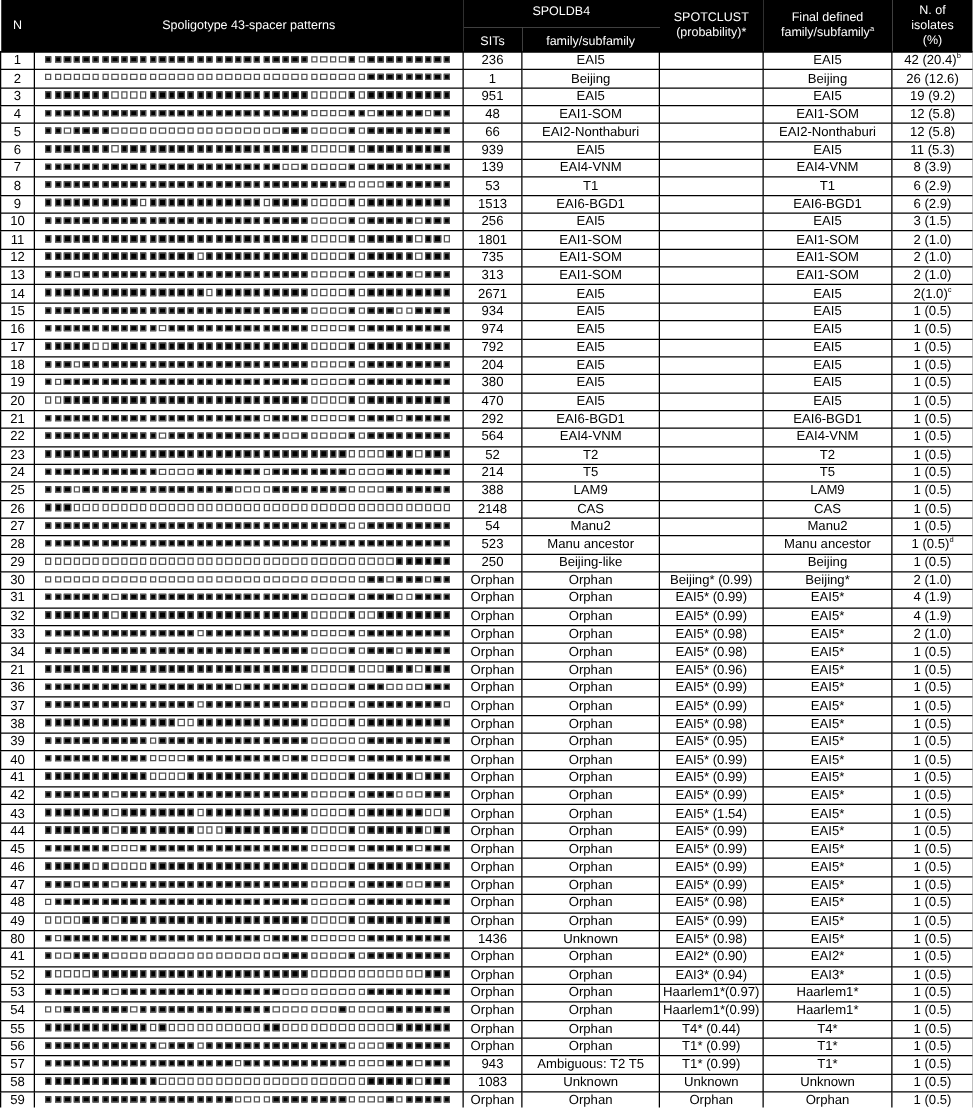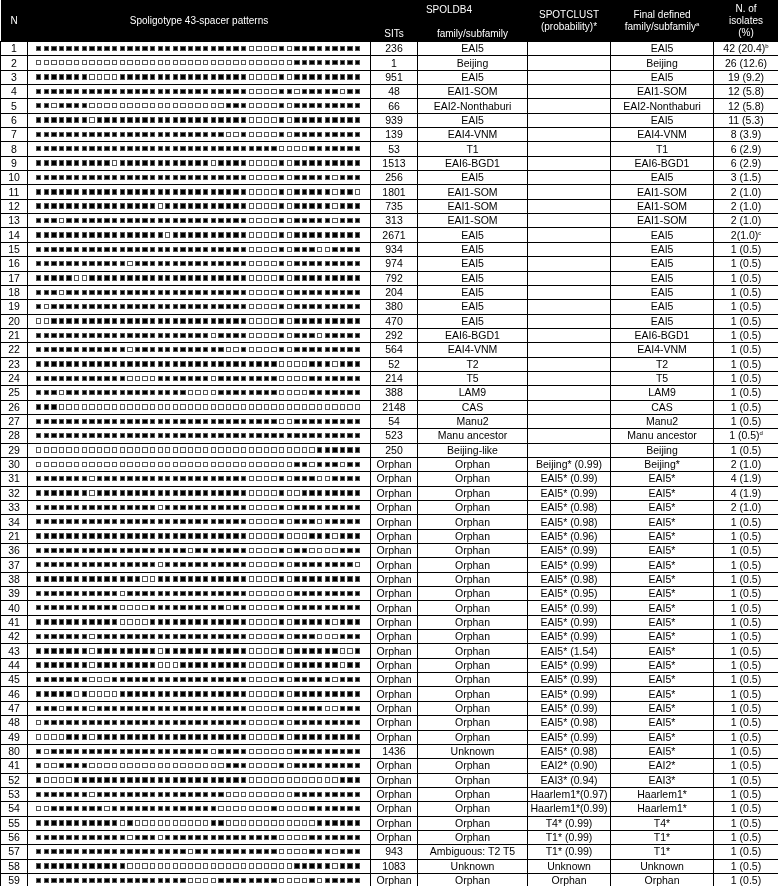--- a/index.html
+++ b/index.html
@@ -527,21 +527,21 @@
         <td>Orphan</td>
         <td>Haarlem1*(0.99)</td>
         <td>Haarlem1*</td>
         <td><span>1 (0.5)</span><sup></sup></td>
       </tr>
       <tr>
         <td>55</td>
         <td class="pat"><span class="sq on"></span><span class="sq on"></span><span class="sq on"></span><span class="sq on"></span><span class="sq on"></span><span class="sq on"></span><span class="sq on"></span><span class="sq on"></span><span class="sq on"></span><span class="sq on"></span><span class="sq on"></span><span class="sq off"></span><span class="sq on"></span><span class="sq off"></span><span class="sq off"></span><span class="sq off"></span><span class="sq off"></span><span class="sq off"></span><span class="sq off"></span><span class="sq off"></span><span class="sq off"></span><span class="sq off"></span><span class="sq off"></span><span class="sq on"></span><span class="sq on"></span><span class="sq off"></span><span class="sq off"></span><span class="sq off"></span><span class="sq off"></span><span class="sq off"></span><span class="sq off"></span><span class="sq off"></span><span class="sq off"></span><span class="sq off"></span><span class="sq off"></span><span class="sq off"></span><span class="sq off"></span><span class="sq on"></span><span class="sq on"></span><span class="sq on"></span><span class="sq on"></span><span class="sq on"></span><span class="sq on"></span></td>
         <td>Orphan</td>
         <td>Orphan</td>
-        <td>T4* (0.99)</td>
+        <td>T4* (0.44)</td>
         <td>T4*</td>
         <td><span>1 (0.5)</span><sup></sup></td>
       </tr>
       <tr>
         <td>56</td>
         <td class="pat"><span class="sq on"></span><span class="sq on"></span><span class="sq on"></span><span class="sq on"></span><span class="sq on"></span><span class="sq on"></span><span class="sq on"></span><span class="sq on"></span><span class="sq on"></span><span class="sq on"></span><span class="sq on"></span><span class="sq on"></span><span class="sq off"></span><span class="sq on"></span><span class="sq on"></span><span class="sq on"></span><span class="sq off"></span><span class="sq on"></span><span class="sq on"></span><span class="sq on"></span><span class="sq on"></span><span class="sq on"></span><span class="sq on"></span><span class="sq on"></span><span class="sq on"></span><span class="sq on"></span><span class="sq on"></span><span class="sq on"></span><span class="sq on"></span><span class="sq on"></span><span class="sq on"></span><span class="sq on"></span><span class="sq off"></span><span class="sq off"></span><span class="sq off"></span><span class="sq off"></span><span class="sq on"></span><span class="sq on"></span><span class="sq on"></span><span class="sq on"></span><span class="sq on"></span><span class="sq on"></span><span class="sq on"></span></td>
         <td>Orphan</td>
         <td>Orphan</td>
         <td>T1* (0.99)</td>
         <td>T1*</td>

